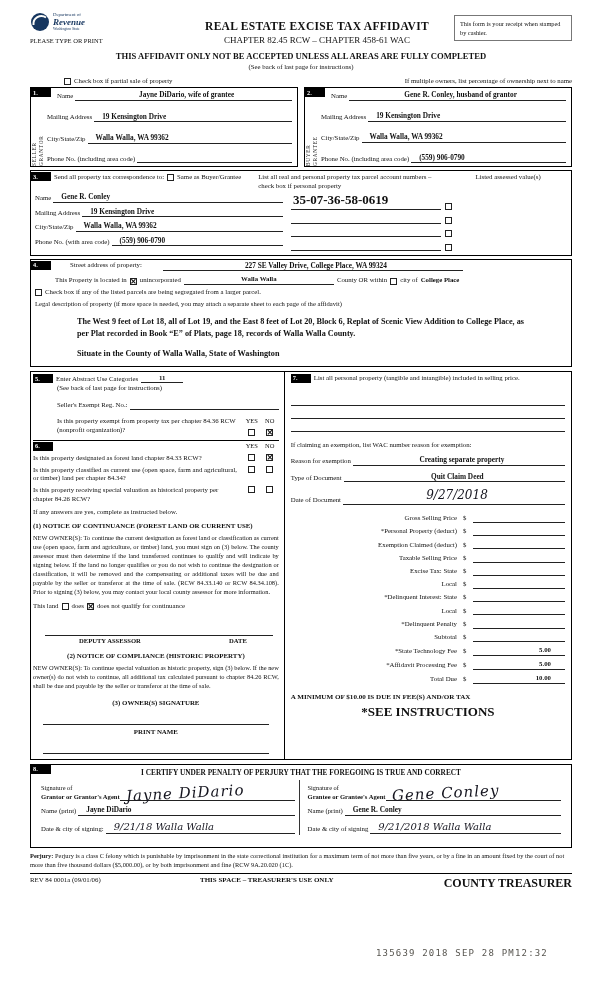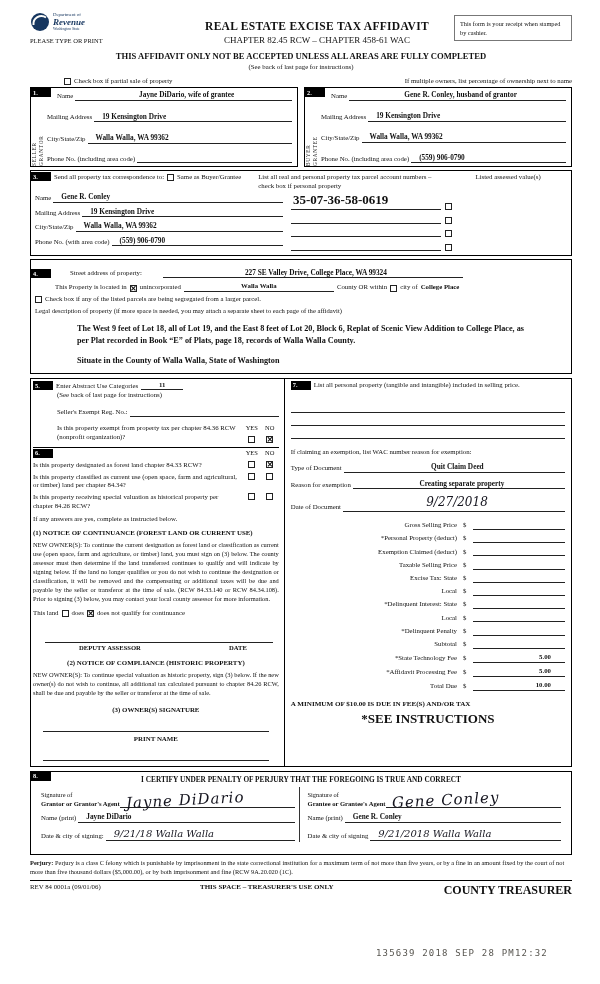--- a/index.html
+++ b/index.html
@@ -57,21 +57,21 @@
   .s3right { flex:1; text-align:center; padding-top:1px; }
   .s3body { display:flex; margin-top:2px; }
   .s3left { width:47%; display:flex; flex-direction:column; gap:4px; padding-left:4px; }
   .s3parcels { width:33%; display:flex; flex-direction:column; gap:4.5px; padding:0 8px; }
   .parcelrow { display:flex; align-items:flex-end; gap:4px; }
   .parcelline { flex:1; border-bottom:0.8px solid #222; font-weight:bold; font-size:13px; min-height:9px; padding-left:2px; }
   .s3assessed { flex:1; }
 
   
   .sec4 { border:1px solid #000; margin-top:3px; padding:1px 4px 5px 0; }
-  .s4row1 { display:flex; align-items:flex-end; gap:19px;margin-top:7px; }
+  .s4row1 { display:flex; align-items:flex-start; gap:19px; }
   .s4row1 .fvalue { max-width:300px; }
   .located { margin:4px 0 2px 24px; display:flex; align-items:flex-end; gap:3px; }
   .countyblank { width:150px; border-bottom:0.8px solid #222; font-weight:bold; text-align:center; min-height:9px; }
   .cityval { font-weight:bold; }
   .seg-row { margin:3px 0 0 4px; display:flex; align-items:center; gap:3px; }
   .legal-label { margin:3px 0 0 4px; font-size:6.6px; }
   .legal { font-weight:bold; font-size:8.2px; line-height:1.55; margin:7px 42px 0 46px; }
   .situate { margin-top:7px; }
 
   
@@ -393,26 +393,26 @@
     <div class="colR">
       <div class="s7row1">
         <span class="tab">7.</span>
         <span>List all personal property (tangible and intangible) included in selling price.</span>
       </div>
       <div class="blankline" style="margin-top:10px;"></div>
       <div class="blankline"></div>
       <div class="blankline"></div>
       <div class="s7note">If claiming an exemption, list WAC number reason for exemption:</div>
       <div class="s7field">
+        <span class="flabel">Reason for exemption</span>
+        <span class="fvalue center">Creating separate property</span>
+      </div>
+      <div class="s7field">
         <span class="flabel">Type of Document</span>
         <span class="fvalue center">Quit Claim Deed</span>
-      </div>
-      <div class="s7field">
-        <span class="flabel">Reason for exemption</span>
-        <span class="fvalue center">Creating separate property</span>
       </div>
       <div class="s7field" style="align-items:flex-end; min-height:16px;">
         <span class="flabel">Date of Document</span>
         <span class="fvalue center hand" style="font-size:12px; font-weight:normal;">9/27/2018</span>
       </div>
       <div class="feeblock">
         <div class="feerow">
             <span class="feelabel">Gross Selling Price</span>
             <span class="dollar">$</span>
             <span class="feeline"></span>

